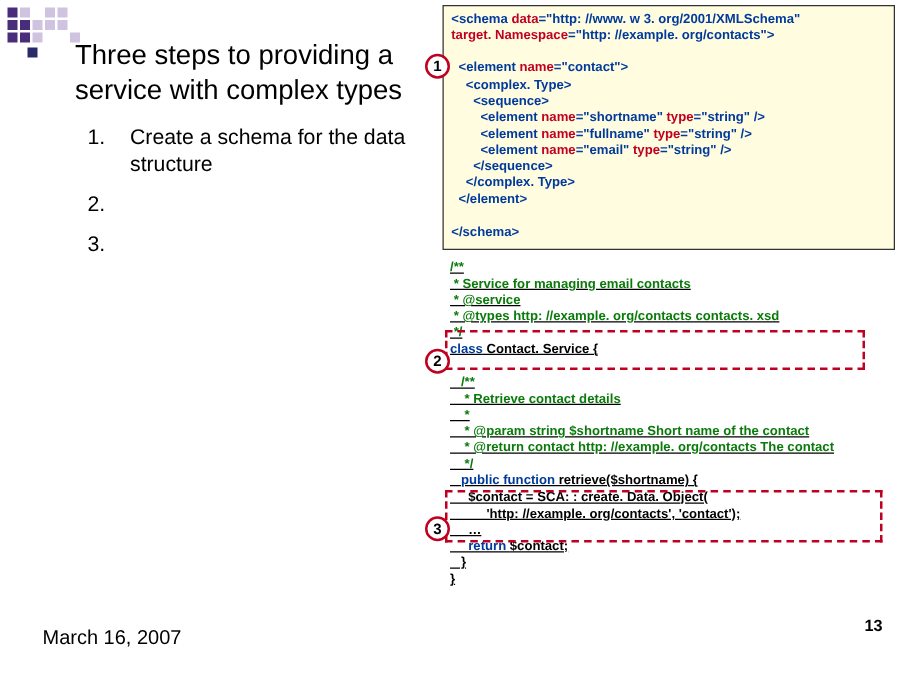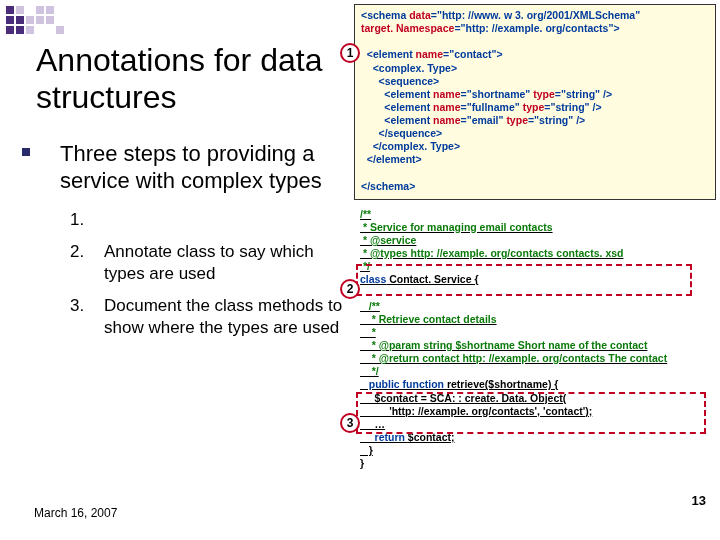--- a/index.html
+++ b/index.html
@@ -65,21 +65,21 @@
     line-height: 1.3;
   }
   .num-item {
     display: flex;
     margin-bottom: 10px;
   }
   .num-item .n { width: 34px; flex-shrink: 0; }
   .footer-date {
     position: absolute;
     left: 34px; bottom: 20px;
-    font-size: 12px;
+    font-size: 16px;
   }
   .page-num {
     position: absolute;
     right: 14px; bottom: 32px;
     font-size: 13px; font-weight: bold;
   }
 
   .code-area {
     position: absolute;
     left: 354px; top: 4px;
@@ -141,36 +141,34 @@
     <span></span>
   <span></span>
     <span></span>
     <span></span>
     <span></span>
     <span></span>
     <span></span>
 </div>
 
 <div class="left-col">
-  <h1 class="title">Annotations for data structures</h1>
   <div class="bullet-row">
     <div class="bullet-sq"></div>
     <div class="subtitle">Three steps to providing a service with complex types</div>
   </div>
   <div class="num-list">
     <div class="num-item">
       <span class="n">1.</span>
+      <span>Create a schema for the data structure</span>
     </div>
     <div class="num-item">
       <span class="n">2.</span>
-      <span>Annotate class to say which types are used</span>
     </div>
     <div class="num-item">
       <span class="n">3.</span>
-      <span>Document the class methods to show where the types are used</span>
     </div>
   </div>
 </div>
 
 <div class="footer-date">March 16, 2007</div>
 <div class="page-num">13</div>
 
 <div class="code-area">
   <div class="code-box1"><span class="kw-blue">&lt;schema </span><span class="kw-red">data</span><span class="kw-blue">="http: //www. w 3. org/2001/XMLSchema"</span>
 <span class="kw-red">target. Namespace</span><span class="kw-blue">="http: //example. org/contacts"&gt;</span>

